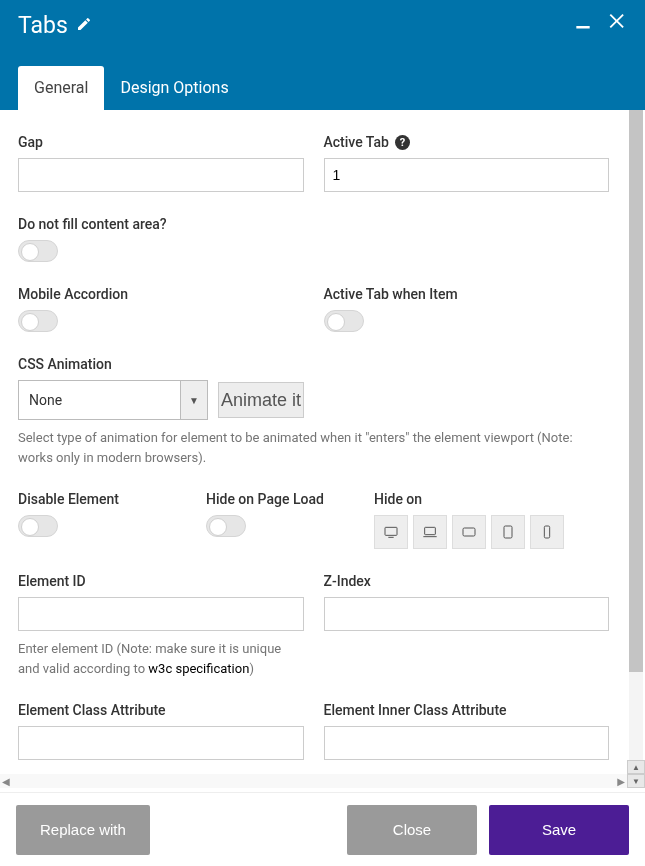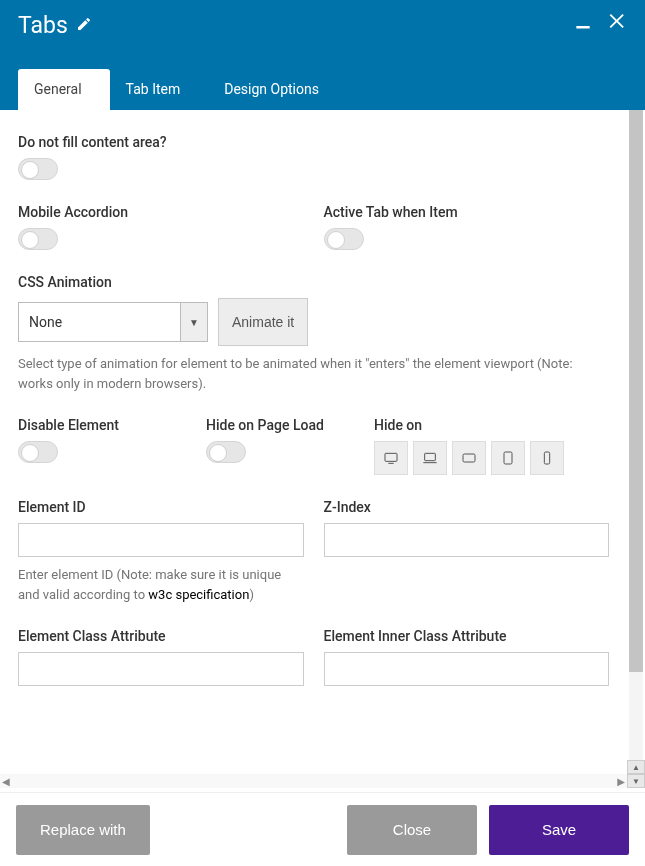--- a/index.html
+++ b/index.html
@@ -42,23 +42,23 @@
     align-items: center;
   }
   .win-controls svg { fill: #fff; cursor: pointer; }
   .tabs-row {
     position: absolute;
     bottom: 0;
     left: 18px;
     display: flex;
   }
   .tab {
-    padding: 12px 28px 13px 16px;
+    padding: 12px 16px 13px 16px;
     color: #fff;
-    font-size: 14px;
+    font-size: 16px;
     cursor: pointer;
   }
   .tab.active {
     background: #fff;
     color: #444;
     border-radius: 3px 3px 0 0;
   }
   .content-wrap {
     position: absolute;
     top: 110px;
@@ -147,25 +147,25 @@
     width: 28px;
     border: 1px solid #bbb;
     background: #eee;
     display: flex;
     align-items: center;
     justify-content: center;
     font-size: 10px;
     color: #555;
   }
   .btn-gray {
-    height: 48px;
-    padding: 0 13px;
+    height: 36px;
+    padding: 0 2px;
     border: 1px solid #ccc;
     background: #ededed;
-    font-size: 14px;
+    font-size: 18px;
     color: #555;
     cursor: pointer;
   }
   .note {
     font-size: 13px;
     color: #757575;
     line-height: 1.5;
     margin-top: 8px;
   }
   .note a { color: #000000; text-decoration: none; }
@@ -273,28 +273,40 @@
         </svg>
     </span>
     <span>
       <svg width="22" height="22" viewBox="0 0 24 24">
           <path d="M18.3 5.71 12 12l6.3 6.29-1.42 1.42L10.6 13.4 4.3 19.7 2.88 18.3 9.18 12 2.88 5.71 4.3 4.29l6.3 6.3 6.29-6.3z"></path>
         </svg>
     </span>
   </div>
   <div class="tabs-row">
     <div class="tab active">General</div>
-    <div class="tab">Tab Item</div>
     <div class="tab">Design Options</div>
   </div>
 </div>
 
 <div class="content-wrap">
   <div class="content">
 
+    <div class="row">
+      <div class="col">
+        <div class="field-label">Gap</div>
+        <input class="text-input" value="" style="">
+      </div>
+      <div class="col">
+        <div class="field-label">
+          <span>Active Tab</span>
+          <span class="help-icon">?</span>
+        </div>
+        <input class="text-input" value="1" style="">
+      </div>
+    </div>
 
     <div class="row">
       <div class="col">
         <div class="field-label">Do not fill content area?</div>
         <div class="toggle"></div>
       </div>
     </div>
 
     <div class="row">
       <div class="col">

